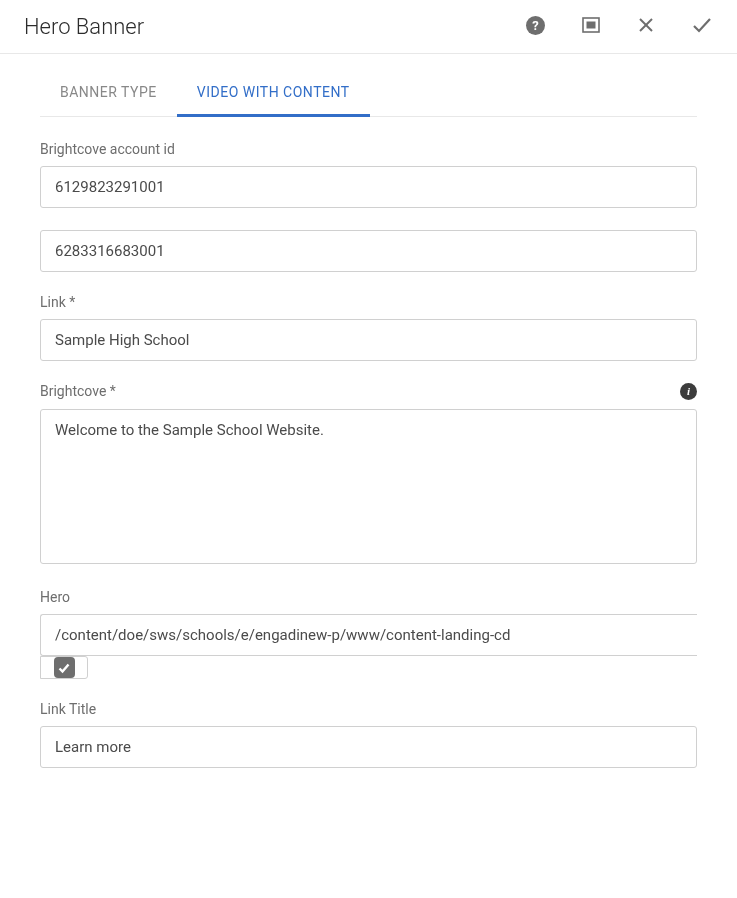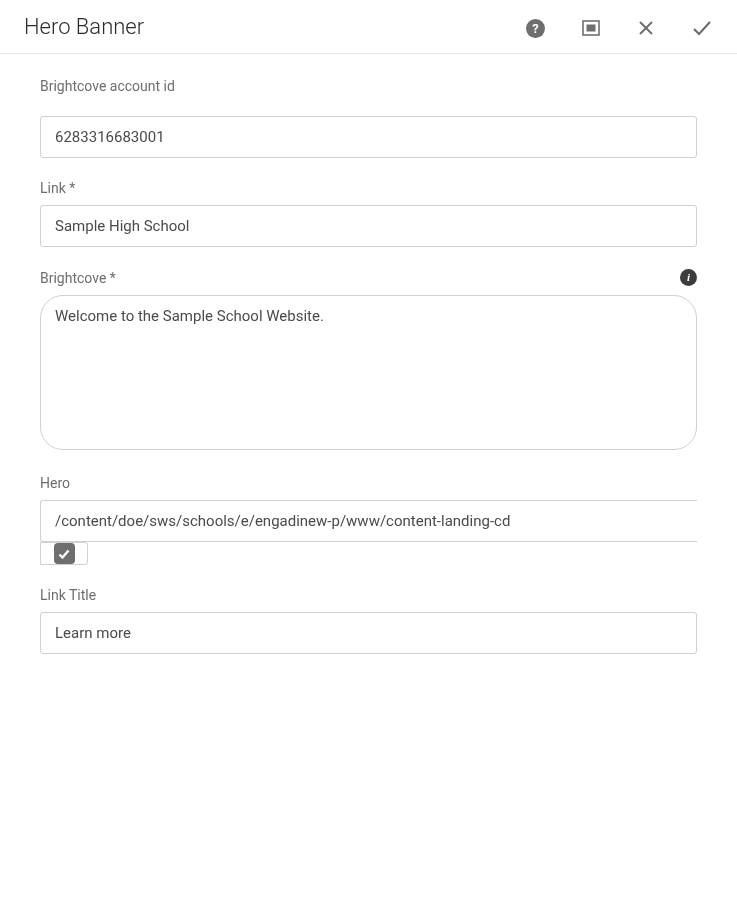--- a/index.html
+++ b/index.html
@@ -5,21 +5,21 @@
     * { box-sizing: border-box; margin: 0; padding: 0; }
     body {
       font-family: -apple-system, BlinkMacSystemFont, "Segoe UI", Roboto, Helvetica, Arial, sans-serif;
       background: #fff;
       color: #4b4b4b;
       width: 737px;
       font-size: 14px;
     }
     .dialog-header {
       display: flex;
-      align-items: flex-end;
+      align-items: flex-start;
       justify-content: space-between;
       padding: 14px 24px 14px 24px;
       border-bottom: 1px solid #e8e8e8;
     }
     .dialog-title {
       font-size: 22px;
       font-weight: 300;
       color: #2c2c2c;
       flex: 1;
     }
@@ -65,21 +65,21 @@
       border-bottom-color: #326ec8;
     }
     .form {
       padding: 24px 0;
     }
     .field {
       margin-bottom: 22px;
     }
     .field-label-row {
       display: flex;
-      align-items: flex-end;
+      align-items: flex-start;
       justify-content: space-between;
       margin-bottom: 9px;
     }
     .field-label {
       color: #6e6e6e;
       font-size: 14px;
     }
     .info-icon {
       width: 17px; height: 17px; border-radius: 50%;
       background: #3c3c3c; color: #fff;
@@ -93,21 +93,20 @@
       border-radius: 3px;
       padding: 11px 14px;
       font-size: 15px;
       color: #4b4b4b;
       font-family: inherit;
       background: #fff;
     }
     .textarea-input {
       min-height: 155px;
       resize: none;
-      border-radius: 23px;
     }
     .link-row {
       display: flex;
       gap: 0px;
       flex-direction: column;
     }
     .link-row .text-input {
       border-top-right-radius: 0;
       border-bottom-right-radius: 0;
       border-right: none;
@@ -155,27 +154,32 @@
     <div class="icon-btn">
       <svg width="22" height="22" viewBox="0 0 22 22" fill="none" stroke="#6e6e6e" stroke-width="2.2">
         <polyline points="3,12 8,17 19,5"></polyline>
       </svg>
     </div>
   </div>
 </div>
 
 <div class="content">
 
+  <div class="tabs">
+    <div class="tab">BANNER TYPE</div>
+    <div class="tab active">VIDEO WITH CONTENT</div>
+  </div>
 
   <div class="form">
 
     <div class="field">
       <div class="field-label-row">
         <div class="field-label">Brightcove account id</div>
       </div>
+      <input class="text-input" type="text" value="6129823291001" style="">
     </div>
 
     <div class="field">
       <input class="text-input" type="text" value="6283316683001" style="">
     </div>
 
     <div class="field">
       <div class="field-label-row">
         <div class="field-label">Link *</div>
       </div>

